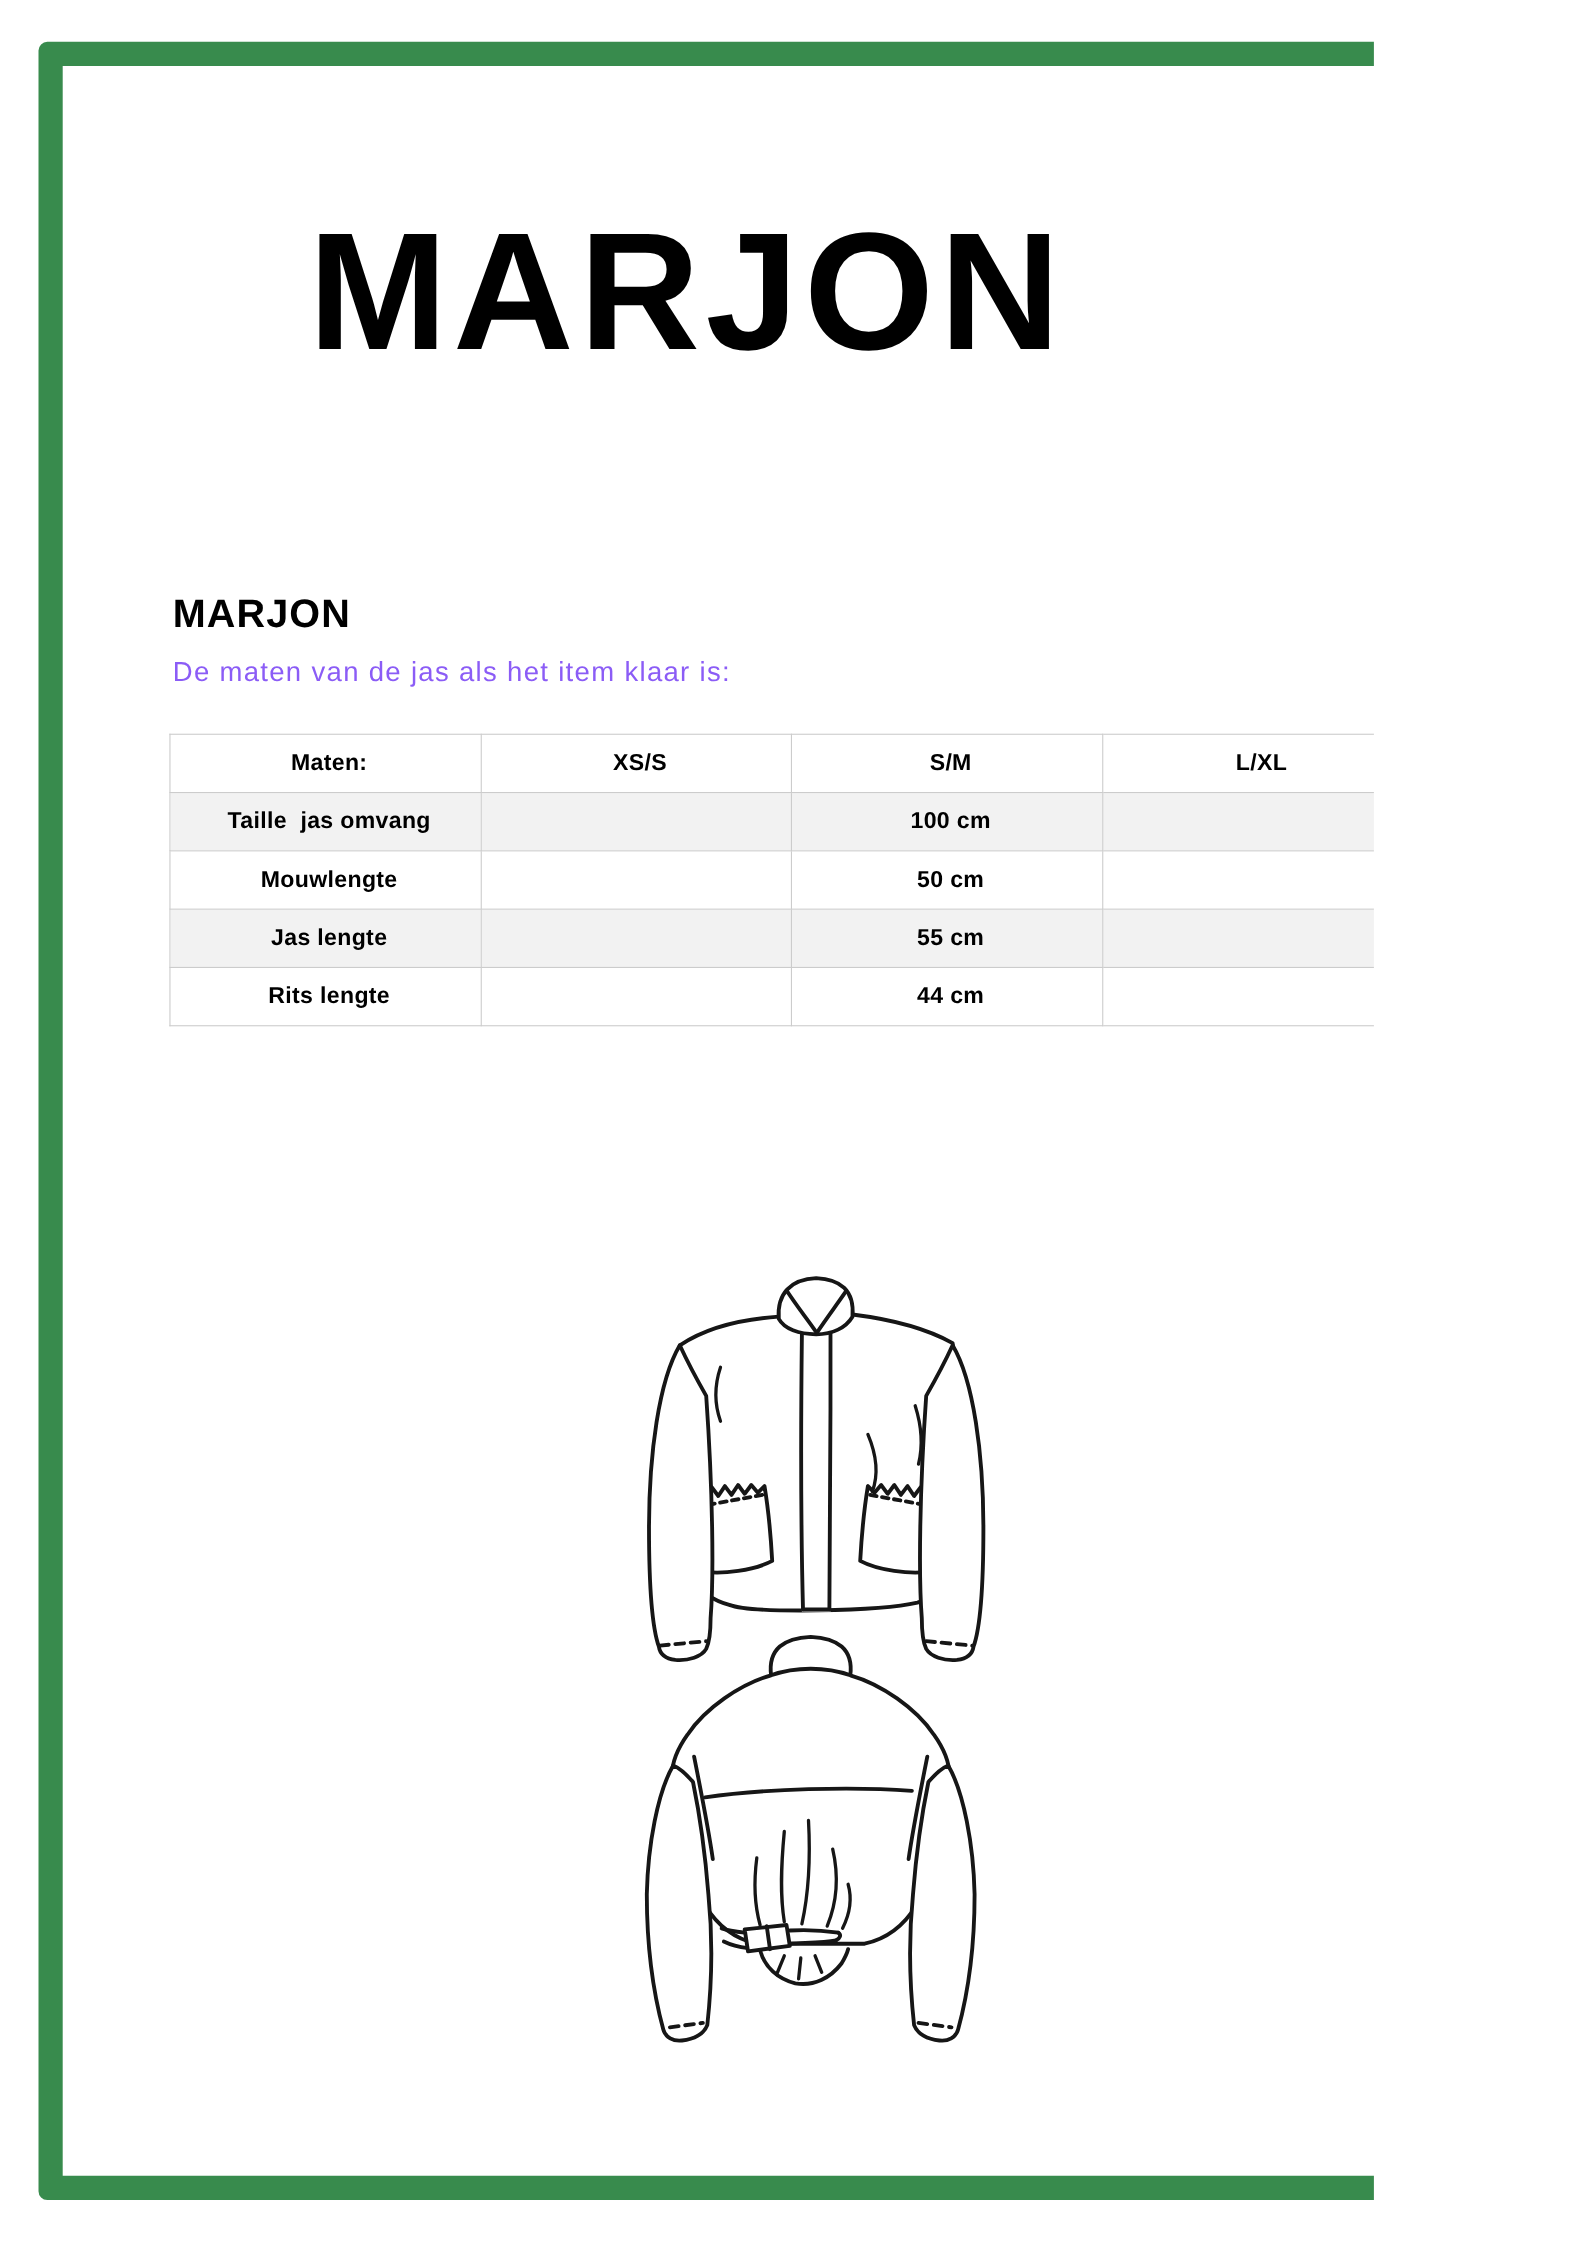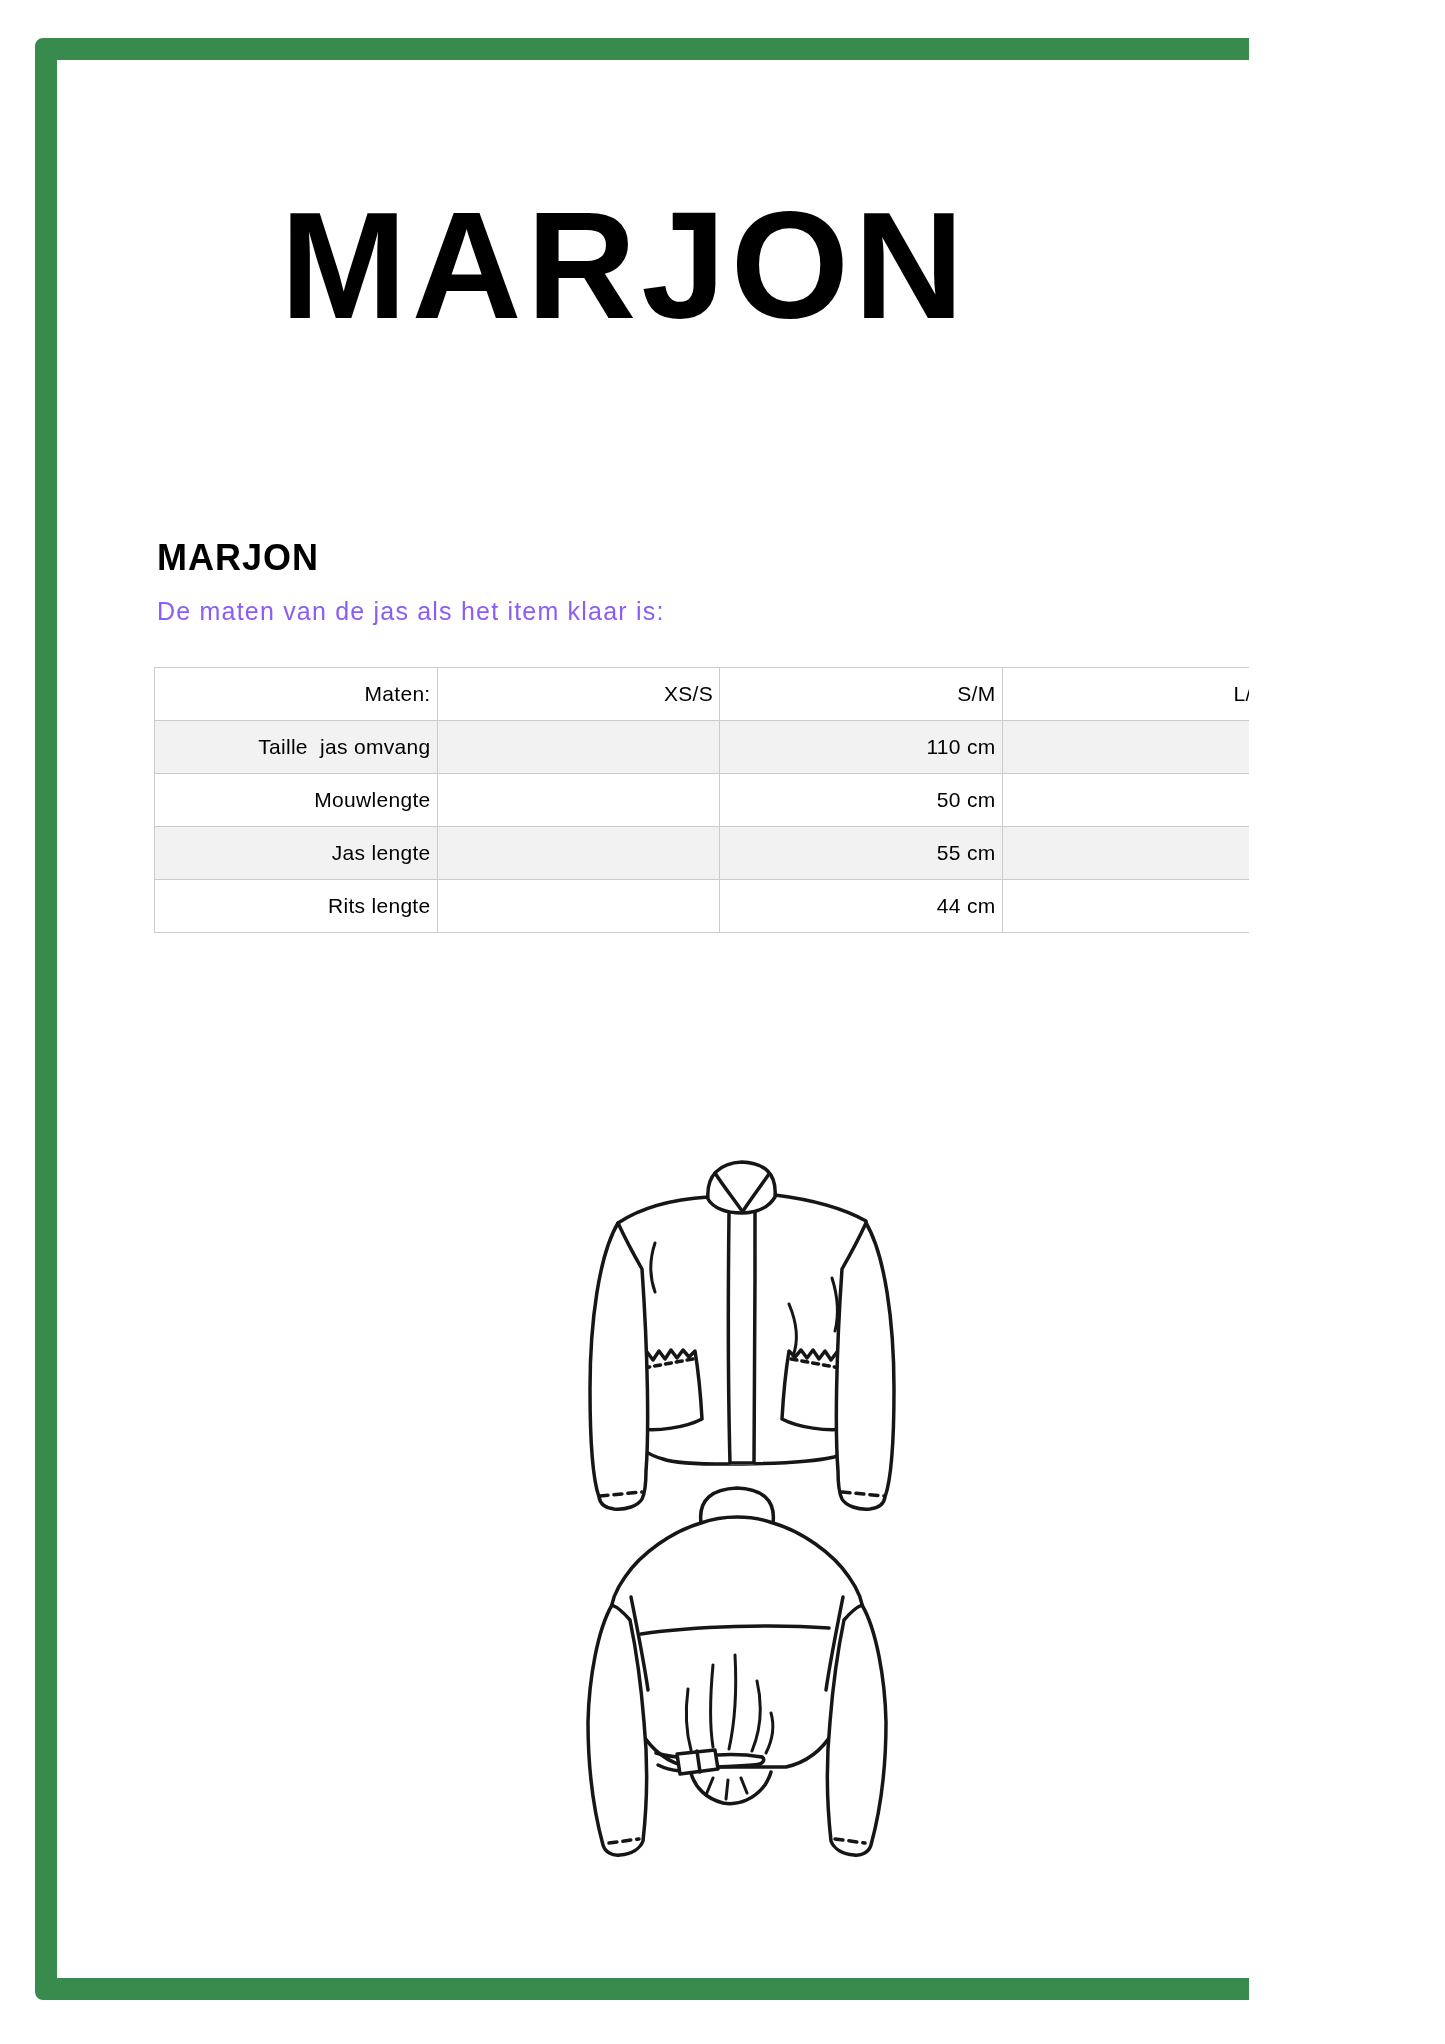--- a/index.html
+++ b/index.html
@@ -53,22 +53,22 @@
     width:1131px;
     border-collapse:collapse;
     table-layout:fixed;
   }
   table.size-table th,
   table.size-table td {
     border:1px solid #cccccc;
     height:52px;
     padding:0 6px 0 13px;
     font-size:21px;
-    font-weight:normal;
-    text-align:right;
+    font-weight:bold;
+    text-align:center;
     vertical-align:middle;
     letter-spacing:0.3px;
     white-space:pre;
     overflow:hidden;
     background:#ffffff;
   }
   table.size-table tbody tr:nth-child(odd) td { background:#f2f2f2; }
   svg.jacket {
     position:absolute;
     left:585px; top:1157px;
@@ -97,21 +97,21 @@
         <th>Maten:</th>
         <th>XS/S</th>
         <th>S/M</th>
         <th>L/XL</th>
       </tr>
     </thead>
     <tbody>
       <tr>
         <td>Taille  jas omvang</td>
         <td></td>
-        <td>110 cm</td>
+        <td>100 cm</td>
         <td></td>
       </tr>
       <tr>
         <td>Mouwlengte</td>
         <td></td>
         <td>50 cm</td>
         <td></td>
       </tr>
       <tr>
         <td>Jas lengte</td>

